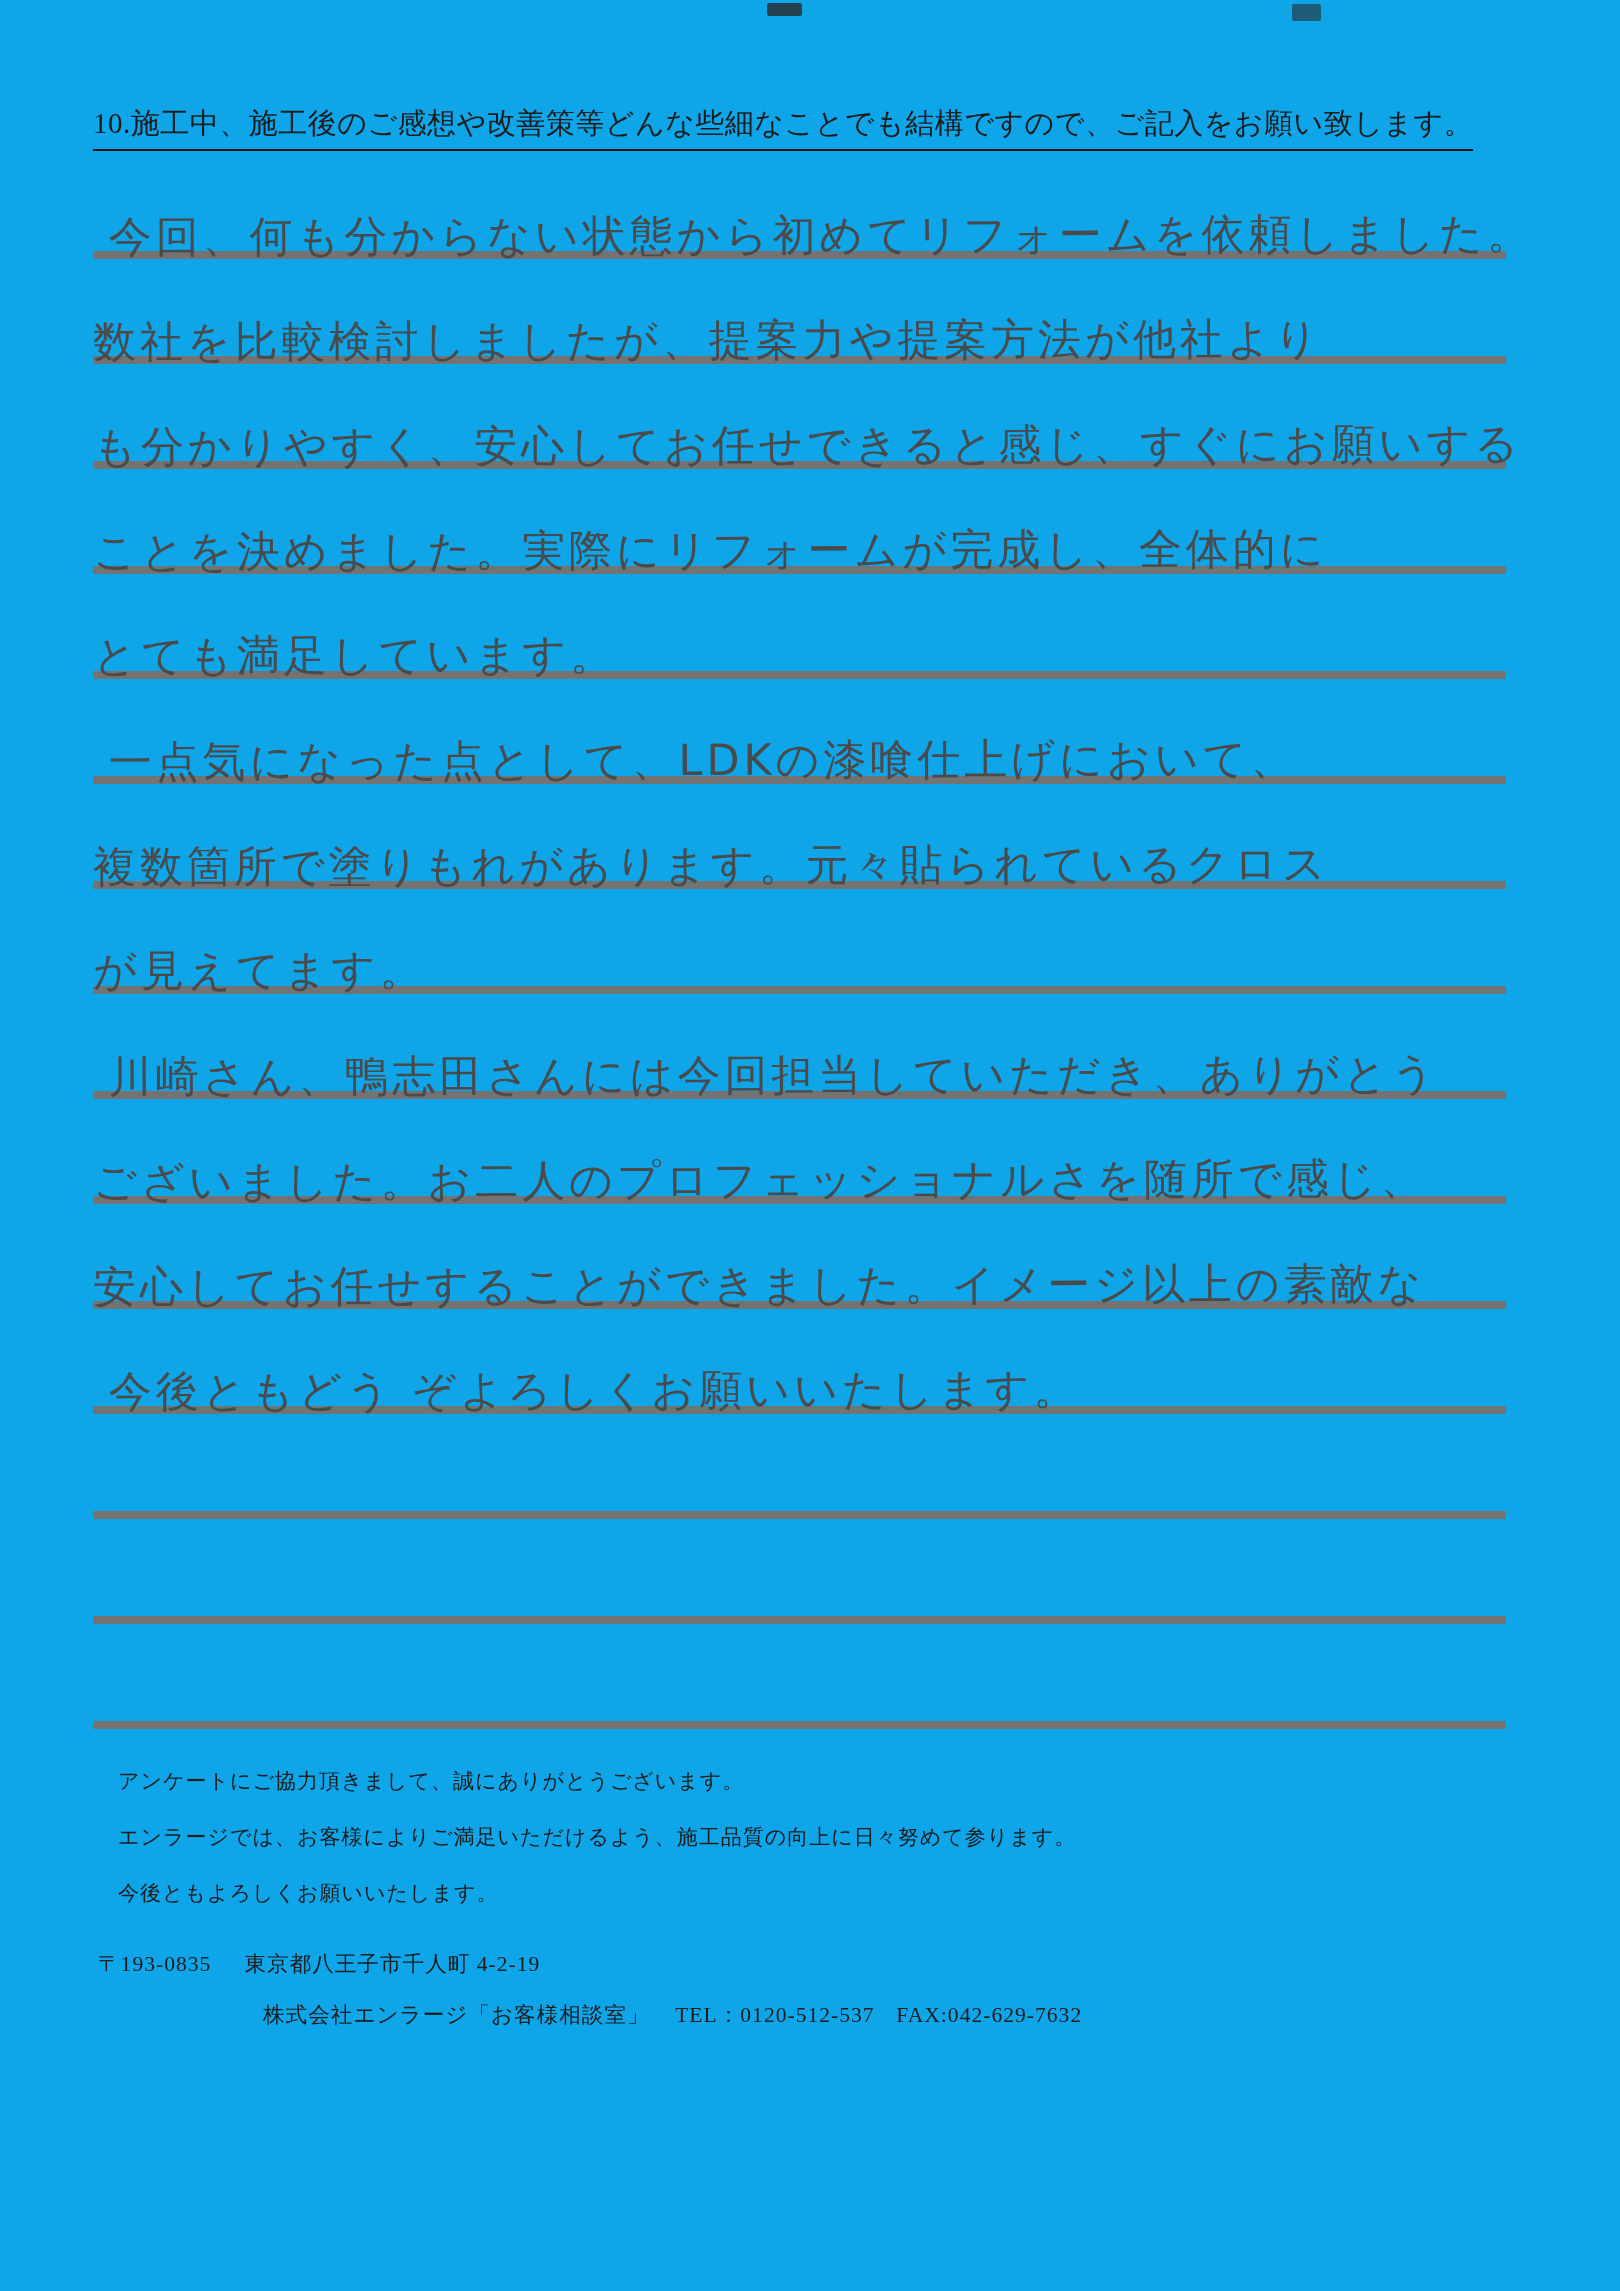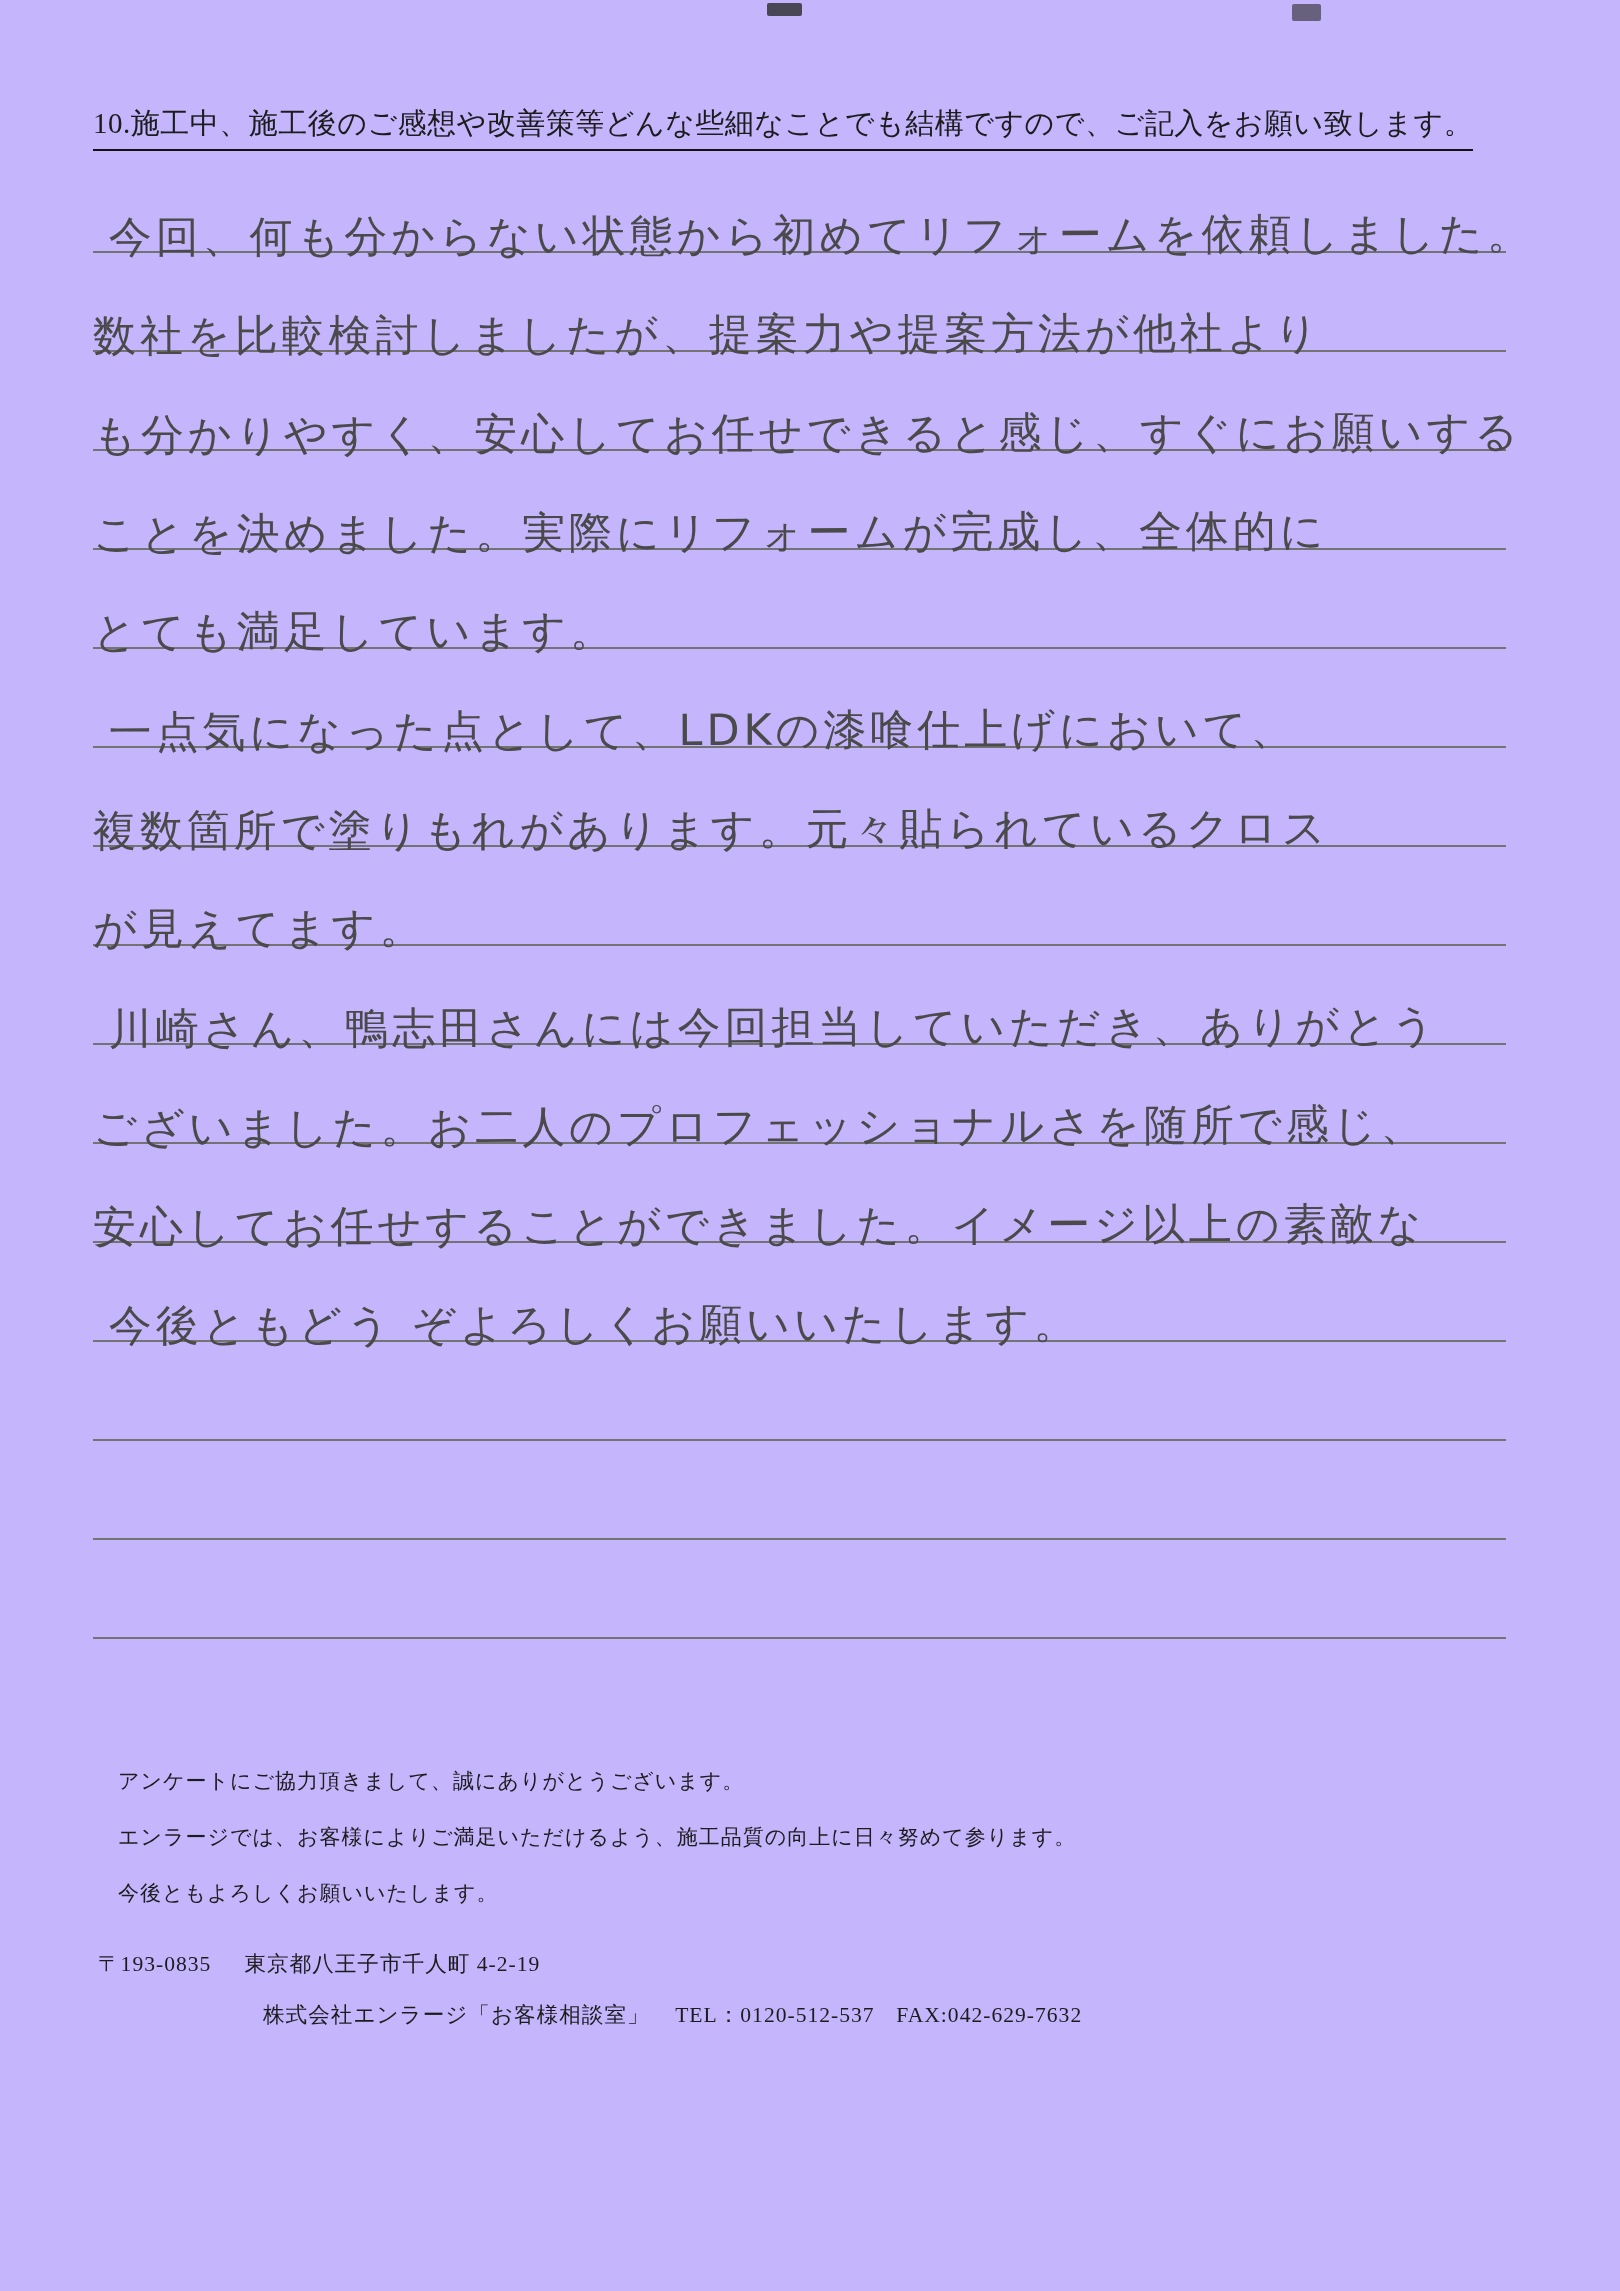--- a/index.html
+++ b/index.html
@@ -1,19 +1,19 @@
 <!DOCTYPE html>
 <html><head>
 <meta charset="utf-8">
 <style>
   html,body{margin:0;padding:0;background:#ffffff;}
   .page{
     position:relative;
     width:1620px;height:2292px;
-    background:#c4b5fd;
+    background:#0ea5e9;
     overflow:hidden;
     font-family:"Liberation Serif", serif;
     color:#1c1c1c;
   }
   
   .artifact{position:absolute;background:#2a2a2a;border-radius:2px;opacity:.8;}
   .artifact.a1{left:767px;top:2.9px;width:35px;height:12.7px;}
   .artifact.a2{left:1292px;top:3.9px;width:29px;height:16.7px;opacity:.6;}
 
   
@@ -22,21 +22,21 @@
     font-size:29px;letter-spacing:0.5px;
     border-bottom:2.9px solid #121212;
     padding-bottom:4.9px;
     white-space:nowrap;
   }
 
   
   .ruled{position:absolute;left:93px;top:154px;width:1413px;}
   .hand-row{
     position:relative;height:97px;
-    border-bottom:2px solid #737373;
+    border-bottom:8px solid #737373;
   }
   .hand-row.indent .hand-text{padding-left:15.7px;}
   .hand-text{
     position:absolute;left:0;bottom:-5.9px;
     font-family:"DejaVu Sans", sans-serif;
     font-size:43px;line-height:1;
     letter-spacing:3.9px;
     color:#4a4a4a;
     white-space:nowrap;
     transform:rotate(-0.15deg);

